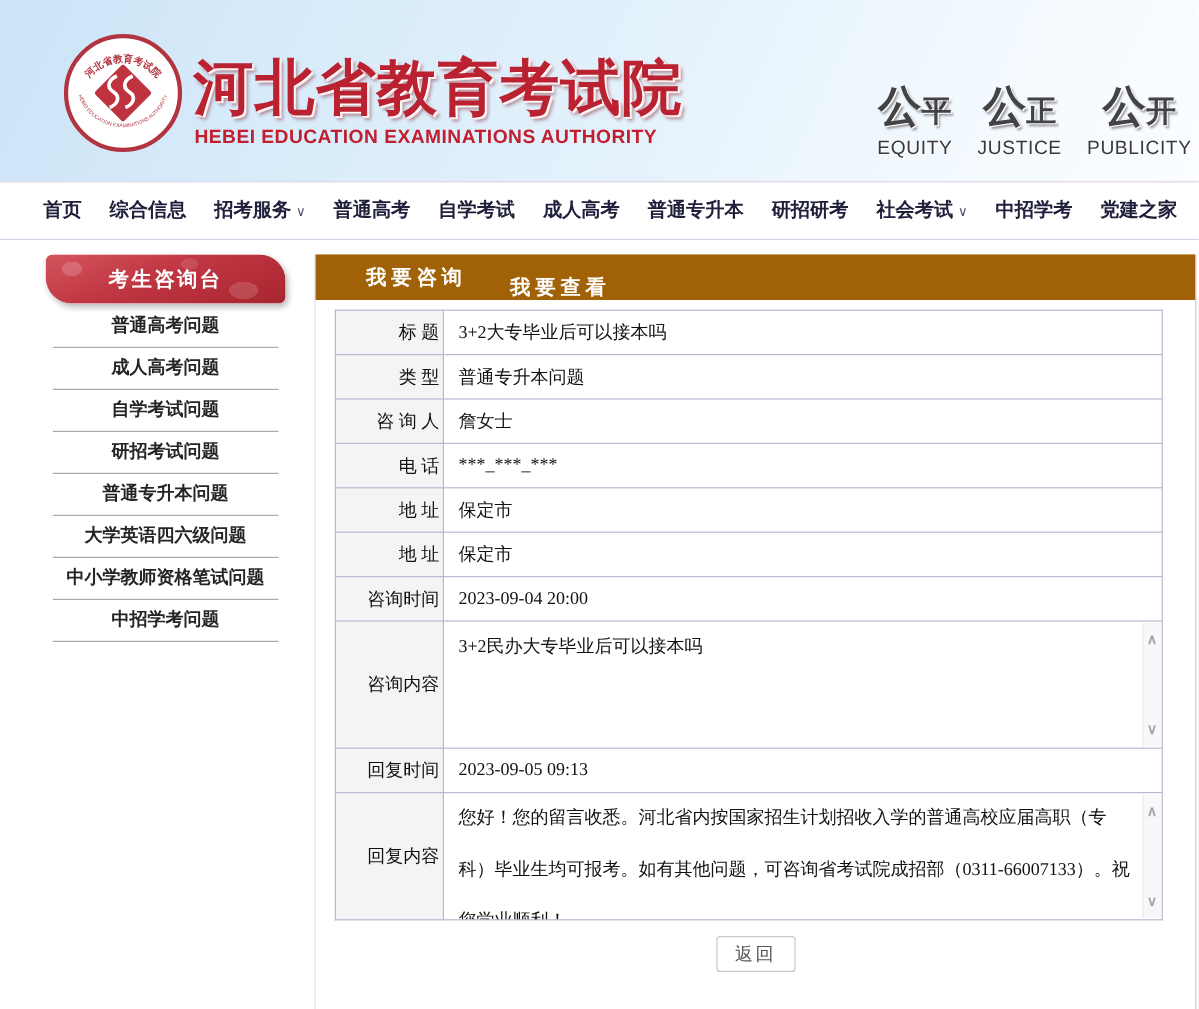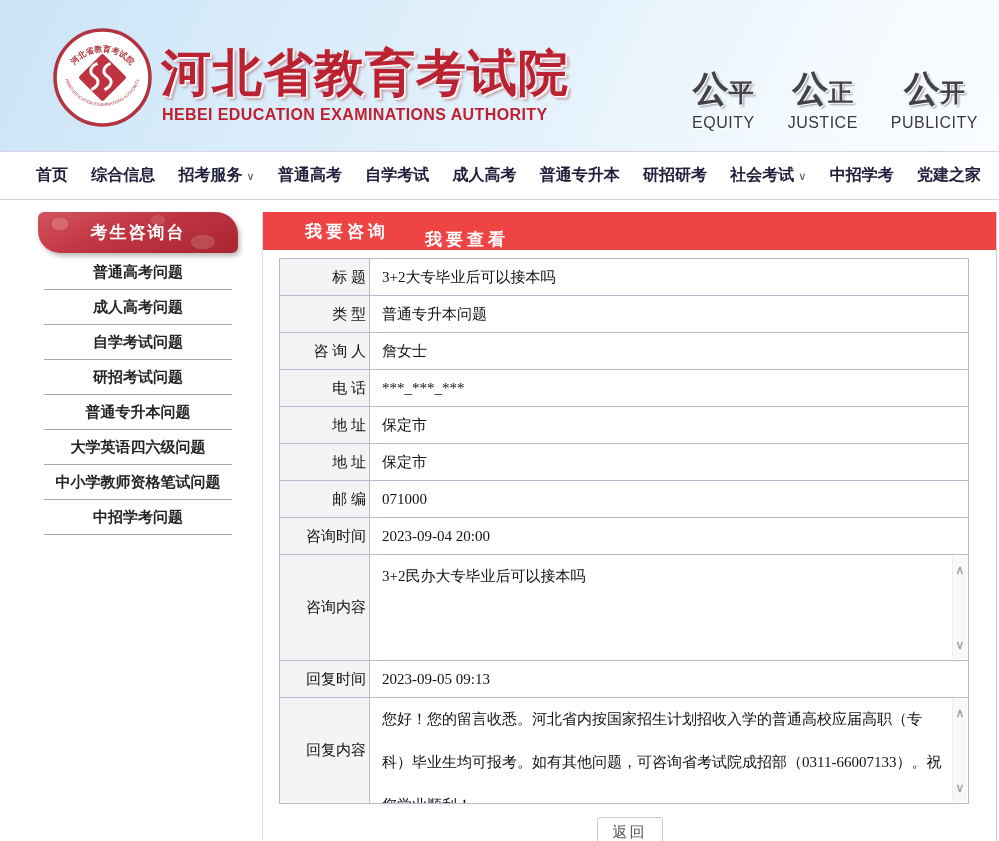--- a/index.html
+++ b/index.html
@@ -9,21 +9,21 @@
 
   
   .header { position: absolute; top: 0; left: 0; width: 999px; height: 151px;
     background: linear-gradient(115deg, #cbe4f7 0%, #d9ecfa 28%, #e3f1fb 52%, #f2f9fe 78%, #fbfdff 100%); }
   .logo-seal { position: absolute; left: 52px; top: 27px; width: 101px; height: 101px; cursor: pointer; }
   .site-title { position: absolute; left: 161px; top: 40px; font-size: 50px; font-weight: bold;
     letter-spacing: 1px; color: #bb2231;
     text-shadow: 1px 1px 0 #fff, 2px 2px 0 #fbe4e6, 3px 3px 3px rgba(120,20,30,.45); white-space: nowrap; }
   .site-subtitle { position: absolute; left: 162px; top: 106px; font-size: 16px; font-weight: bold;
     color: #c11f2f; letter-spacing: .4px; white-space: nowrap; }
-  .slogans { position: absolute; right: 21px; top: 72px; display: flex; gap: 33px; }
+  .slogans { position: absolute; right: 6px; top: 72px; display: flex; gap: 21px; }
   .slogan { text-align: center; }
   .slogan .cn { font-weight: bold; color: #434346; line-height: 34px; white-space: nowrap;
     text-shadow: 1px 1px 0 #fff, 2px 2px 2px #97979c; }
   .slogan .cn .big { font-size: 36px; }
   .slogan .cn .small { font-size: 25px; }
   .slogan .en { font-size: 16px; font-weight: normal; color: #39393c; letter-spacing: .5px;
     text-shadow: 1px 1px 0 #fff; margin-top: 1px; }
 
   
   .nav { position: absolute; top: 151px; left: 0; width: 999px; height: 49px; background: #fff;
@@ -45,21 +45,21 @@
     border-radius: 6px 22px 6px 22px; box-shadow: 2px 3px 5px rgba(0,0,0,.28);
     cursor: default; }
   .side-menu { margin-top: 2px; list-style: none; }
   .side-menu li { height: 35px; line-height: 34px; text-align: center; font-size: 15px;
     font-weight: bold; color: #252525; border-bottom: 1px solid #a9a9a9; margin: 0 6px;
     cursor: pointer; white-space: nowrap; }
 
   
   .main-panel { position: absolute; left: 262px; top: 212px; width: 735px; height: 629px;
     border-left: 1px solid #e3dbec; border-right: 1px solid #d3c7e0; background: #fff; }
-  .tab-bar { height: 38px; background: #ef4444; display: flex; align-items: center; padding-left: 42px; }
+  .tab-bar { height: 38px; background: #a16207; display: flex; align-items: center; padding-left: 42px; }
   .tab { color: #fff; font-size: 17px; font-weight: bold; letter-spacing: 4px; cursor: pointer; white-space: nowrap; }
   .tab + .tab { margin-left: 36px; margin-top: 16px; }
 
   table.detail { width: 690px; margin: 8px 0 0 16px; border-collapse: collapse;
     font-family: "Liberation Serif", "DejaVu Serif", serif; }
   table.detail td { border: 1px solid #c2b4d0; font-size: 15px; color: #111; }
   td.lbl { width: 90px; background: #f4f4f4; text-align: right; font-size: 14px; padding: 0 3px; }
   td.val { padding-left: 12px; }
   tr.r-s td { height: 37px; }
   tr.r-scroll td.cell-scroll { height: 106px; padding: 0; }
@@ -171,24 +171,20 @@
           </tr>
           <tr class="r-s">
             <td class="lbl">地 址</td>
             <td class="val">保定市</td>
           </tr>
           <tr class="r-s">
             <td class="lbl">地 址</td>
             <td class="val">保定市</td>
           </tr>
           <tr class="r-s">
-            <td class="lbl">邮 编</td>
-            <td class="val">071000</td>
-          </tr>
-          <tr class="r-s">
             <td class="lbl">咨询时间</td>
             <td class="val">2023-09-04 20:00</td>
           </tr>
           <tr class="r-scroll">
             <td class="lbl">咨询内容</td>
             <td class="val cell-scroll">
               <div class="scrollwrap">
                 <div class="scroll-text">3+2民办大专毕业后可以接本吗</div>
                 <div class="scroll-track">
                   <div class="scroll-arrow up">∧</div>

